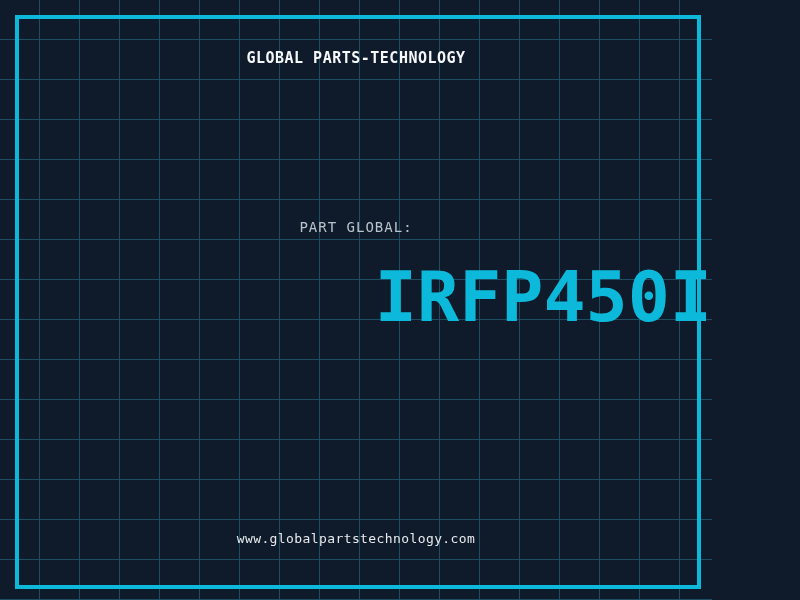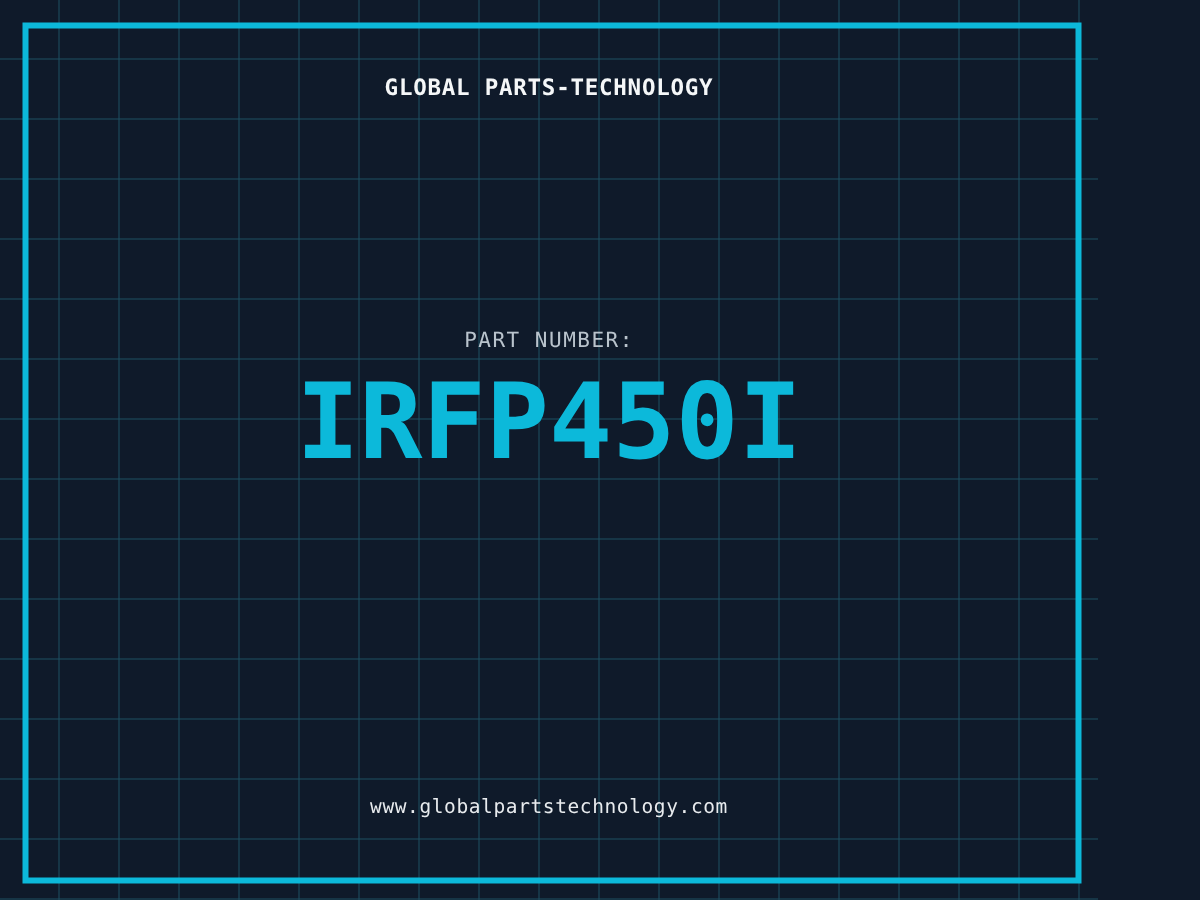--- a/index.html
+++ b/index.html
@@ -14,21 +14,20 @@
   .page {
     position: relative;
     width: 712px;
     height: 600px;
     background-color: #0f1a2a;
     background-image:
       linear-gradient(to right, #1d4f63 1px, transparent 1px),
       linear-gradient(to bottom, #1d4f63 1px, transparent 1px);
     background-size: 40px 40px;
     background-position: -1px -1px;
-    padding-left: 20px;
   }
   .frame {
     position: absolute;
     left: 15px;
     top: 15px;
     right: 11px;
     bottom: 11px;
     border: 4px solid #0cb9da;
     pointer-events: none;
   }
@@ -52,41 +51,42 @@
     color: #2fb0d2;
     letter-spacing: 0.6px;
   }
   .part-label {
     top: 219px;
     font-size: 14px;
     color: #b9c3cc;
     letter-spacing: 1px;
   }
   .part-number {
-    top: 246px;
+    top: 262px;
     font-size: 70px;
     line-height: 70px;
     font-weight: bold;
     color: #0cb9da;
     letter-spacing: 0px;
+    text-align: right;
   }
   .website {
     top: 531px;
     font-size: 13px;
     color: #e8ebee;
     letter-spacing: 0.4px;
   }
 </style>
 </head>
 <body>
 
 <div class="page">
   <div class="frame"></div>
 
   <div class="textline company">GLOBAL PARTS-TECHNOLOGY</div>
 
 
-  <div class="textline part-label">PART NUMBER:</div>
+  <div class="textline part-label">PART GLOBAL:</div>
 
   <div class="textline part-number">IRFP450I</div>
 
   <div class="textline website">www.globalpartstechnology.com</div>
 </div>
 
 </body></html>

